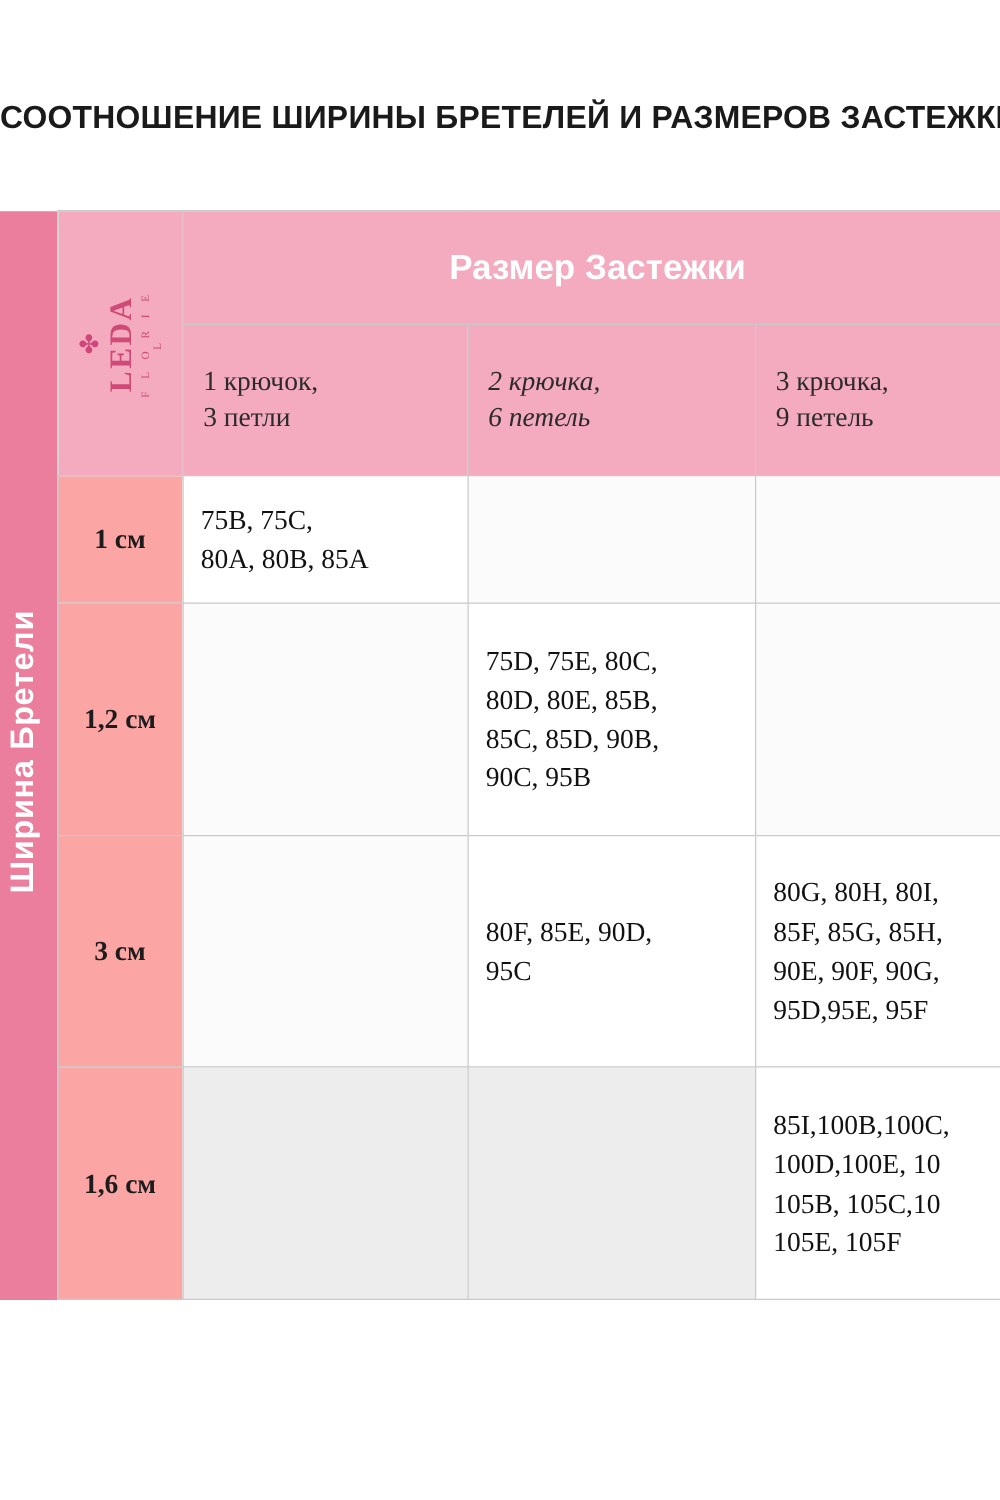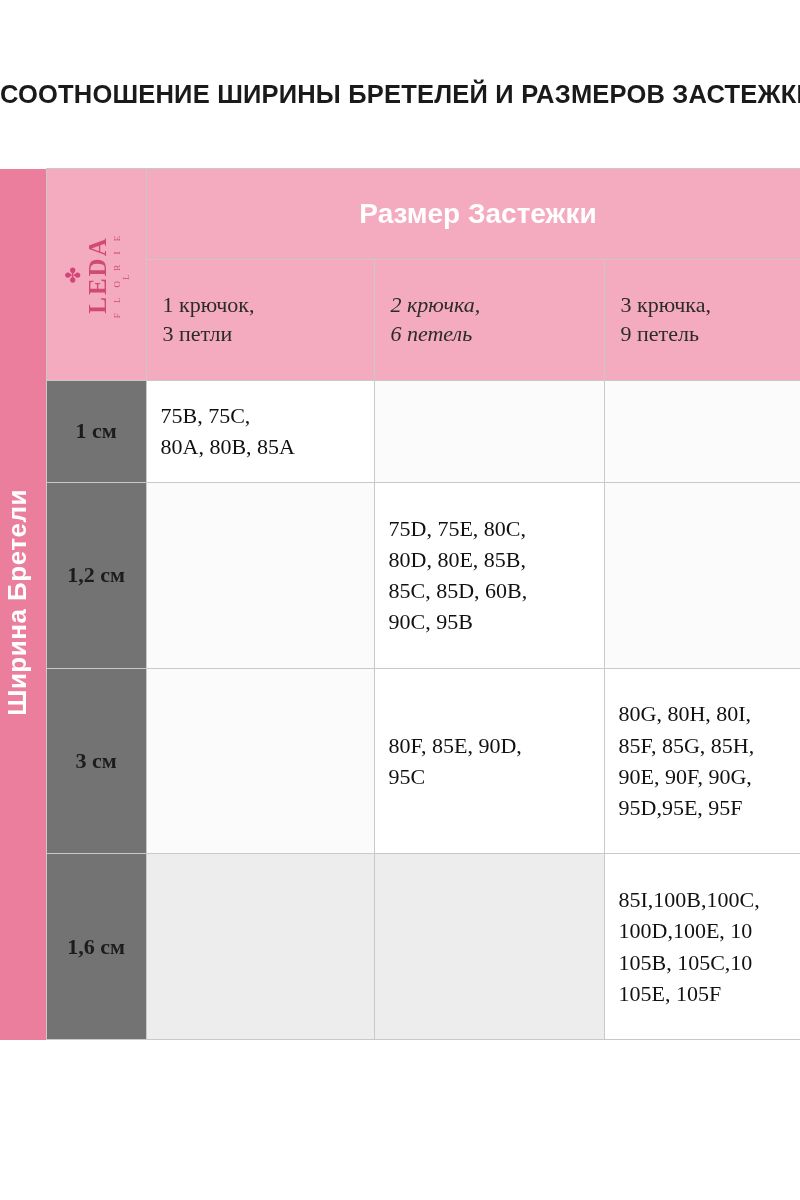--- a/index.html
+++ b/index.html
@@ -134,21 +134,21 @@
     font-family: "Liberation Serif", serif;
     font-size: 22px;
     line-height: 1.3;
     padding: 8px 0 8px 16px !important;
     text-align: left;
     vertical-align: middle;
   }
 
   
   .row-label {
-    background: #737373;
+    background: #fca5a5;
     text-align: center;
     font-family: "Liberation Serif", serif;
     font-weight: bold;
     font-size: 22px;
     color: #1c1c1c;
     width: 100px;
     margin-top: 13px;
   }
 
   
@@ -216,21 +216,21 @@
 80A, 80B, 85A</td>
         <td class="cell empty nowrap"></td>
         <td class="cell empty nowrap"></td>
       </tr>
 
       <tr>
         <td class="row-label">1,2 см</td>
         <td class="cell empty nowrap"></td>
         <td class="cell nowrap">75D, 75E, 80C,
 80D, 80E, 85B,
-85C, 85D, 60B,
+85C, 85D, 90B,
 90C, 95B</td>
         <td class="cell empty nowrap"></td>
       </tr>
 
       <tr>
         <td class="row-label">3 см</td>
         <td class="cell empty nowrap"></td>
         <td class="cell nowrap">80F, 85E, 90D,
 95C</td>
         <td class="cell nowrap">80G, 80H, 80I,

